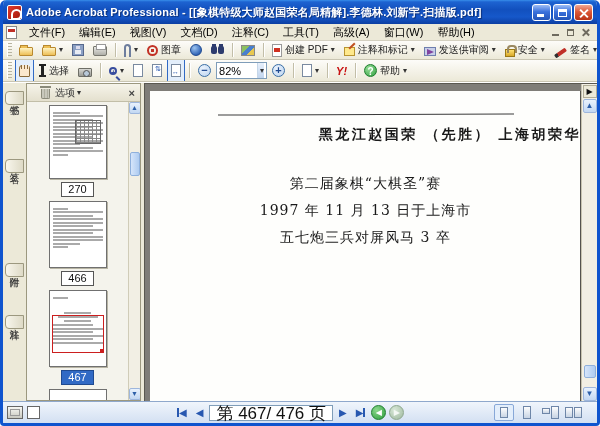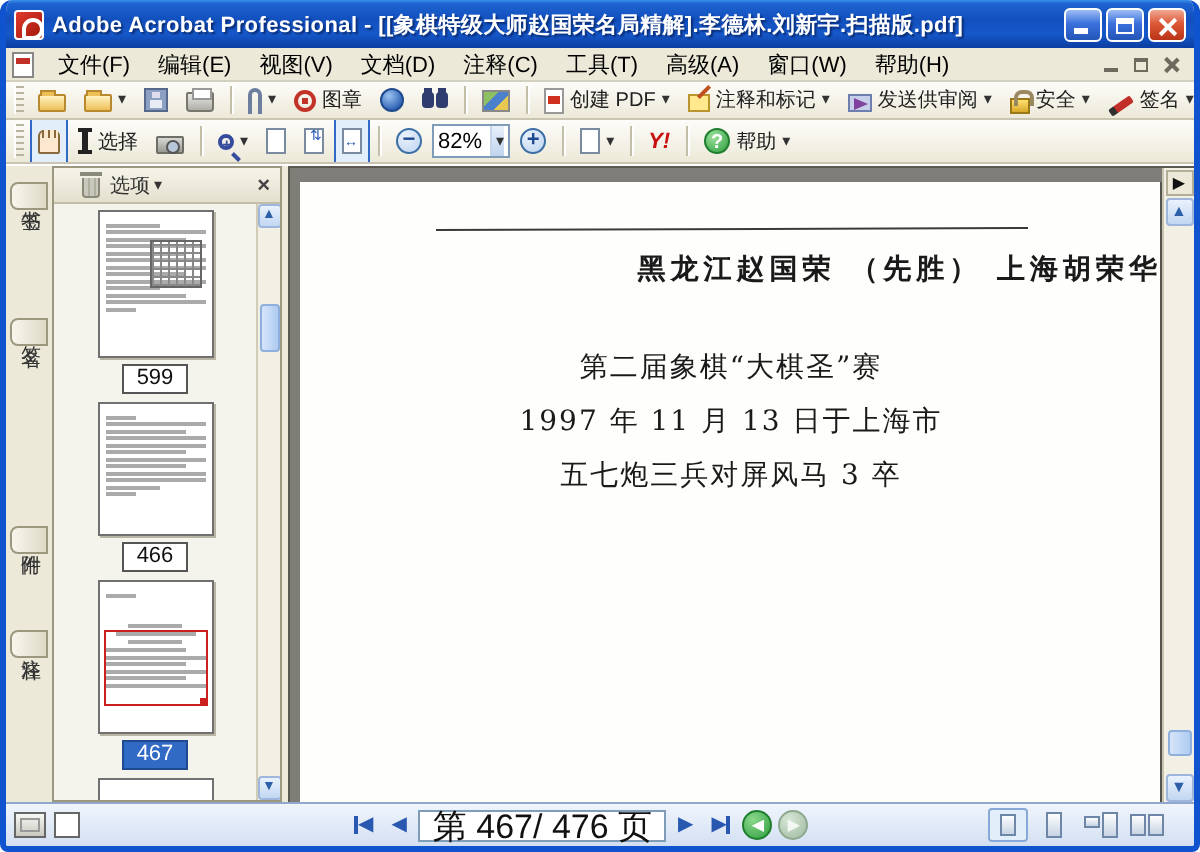--- a/index.html
+++ b/index.html
@@ -36,21 +36,21 @@
   
   .toolbar{background:linear-gradient(#FDFCF9,#ECE9D8);border-bottom:1px solid #C9C5B2;display:flex;align-items:center;padding:0 2px;gap:1px;white-space:nowrap;overflow:hidden;}
   .tb1{height:19px;flex:0 0 19px;}
   .tb2{height:22px;flex:0 0 22px;}
   .gripper{width:5px;height:80%;background:repeating-linear-gradient(180deg,#B8B4A0 0 1px,transparent 1px 3px);margin:0 2px;border-left:1px solid #fff;flex:0 0 5px;}
   .sep{width:1px;height:75%;background:#C2BEA8;margin:0 3px;box-shadow:1px 0 0 #fff;flex:0 0 1px;}
   .tb-btn{display:flex;align-items:center;gap:3px;padding:1px 3px;border:1px solid transparent;border-radius:2px;font-size:10px;color:#202020;height:16px;}
   .tb2 .tb-btn{height:33px;}
   .tb-btn.pressed{background:#E3EEFB;border-color:#316AC5;}
   .dd{font-size:8px;color:#333;line-height:1;}
-  .combo{display:flex;align-items:center;border:1px solid #7F9DB9;background:#fff;height:17px;padding:0 2px;font-size:11px;gap:4px;}
+  .combo{display:flex;align-items:center;border:1px solid #7F9DB9;background:#fff;height:17px;padding:0 2px;font-size:11px;gap:16px;}
   .combo .dd{border-left:1px solid #C5D6E8;padding-left:2px;height:100%;display:flex;align-items:center;background:linear-gradient(#E8F0FB,#C0D4EE);}
 
   
   .ic{flex:0 0 auto;position:relative;}
   .i-folder{width:14px;height:9px;background:linear-gradient(#FFF3C2,#EDBF56);border:1px solid #B9892F;border-radius:1px;margin-top:3px;}
   .i-folder::before{content:"";position:absolute;top:-3px;left:0;width:6px;height:2px;background:#EDBF56;border:1px solid #B9892F;border-bottom:none;}
   .i-floppy{width:12px;height:12px;background:#8CA0C4;border:1px solid #56688C;}
   .i-floppy::before{content:"";position:absolute;left:2px;bottom:1px;width:6px;height:4px;background:#E8ECF4;}
   .i-floppy::after{content:"";position:absolute;left:3px;top:1px;width:4px;height:3px;background:#DDE;}
   .i-print{width:14px;height:10px;background:linear-gradient(#E8E8E4,#AFAFA8);border:1px solid #77776E;border-radius:1px 1px 2px 2px;margin-top:2px;}
@@ -357,21 +357,21 @@
               <div class="tl"></div>
               <div class="tl"></div>
               <div class="tl mid"></div>
               <div class="tl"></div>
               <div class="tl short"></div>
               <div class="tl mid"></div>
               <div class="tl"></div>
               <div class="tl tiny"></div>
             <div class="t-board"></div>
           </div>
-          <div class="thumb-label">599</div>
+          <div class="thumb-label">270</div>
           <div class="thumb t466">
             <div class="tl tiny"></div>
               <div class="tl"></div>
               <div class="tl mid"></div>
               <div class="tl"></div>
               <div class="tl"></div>
               <div class="tl mid"></div>
               <div class="tl"></div>
               <div class="tl mid"></div>
               <div class="tl"></div>

